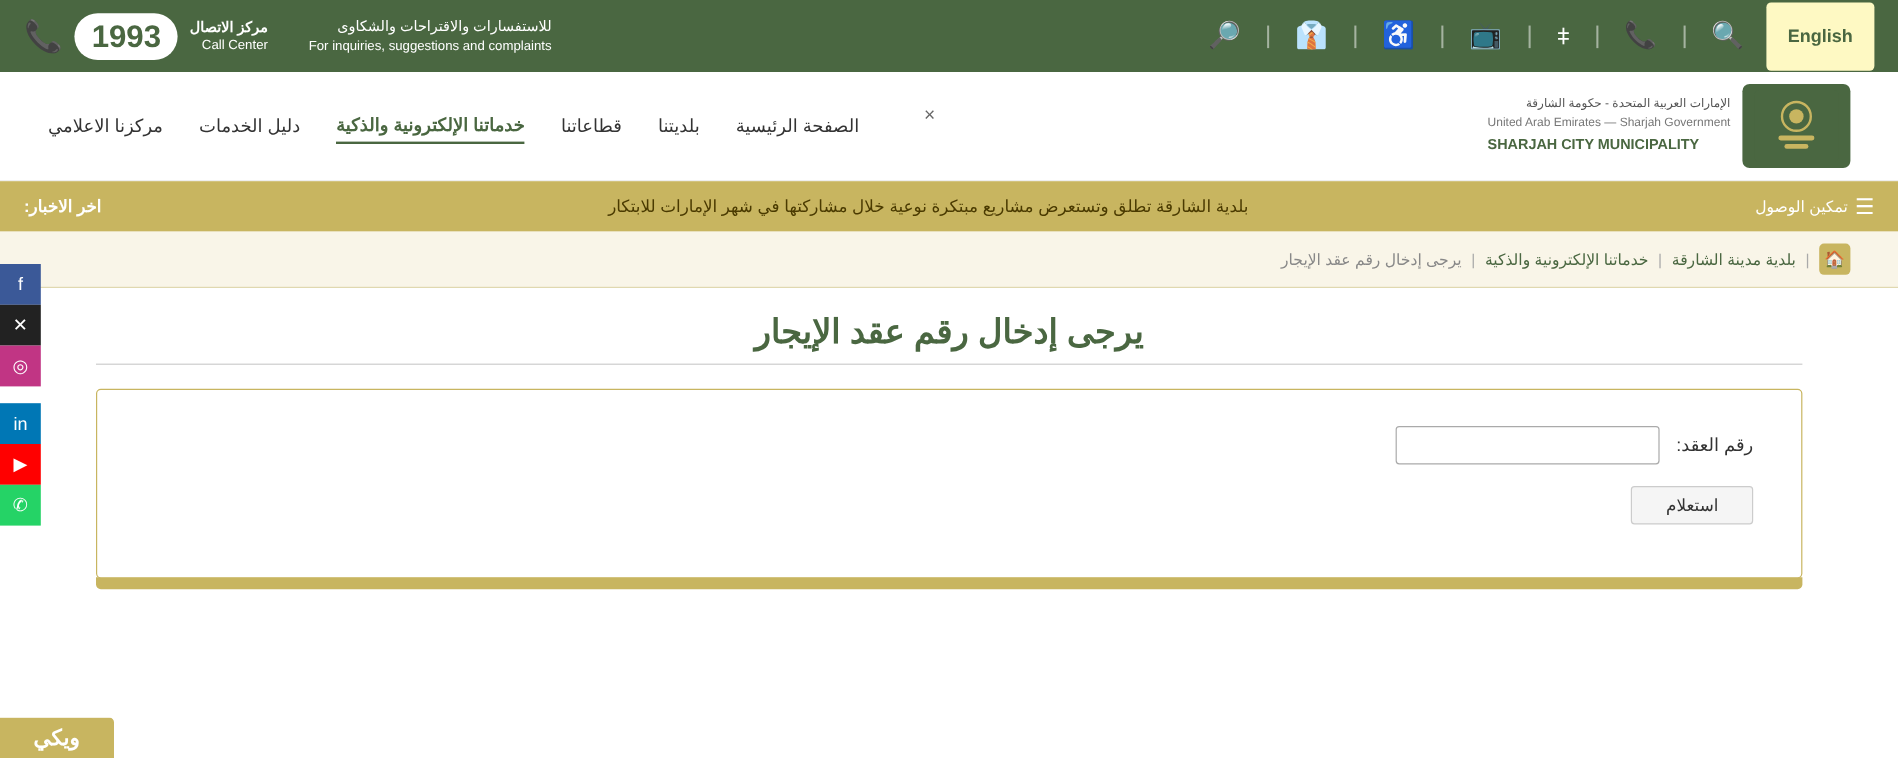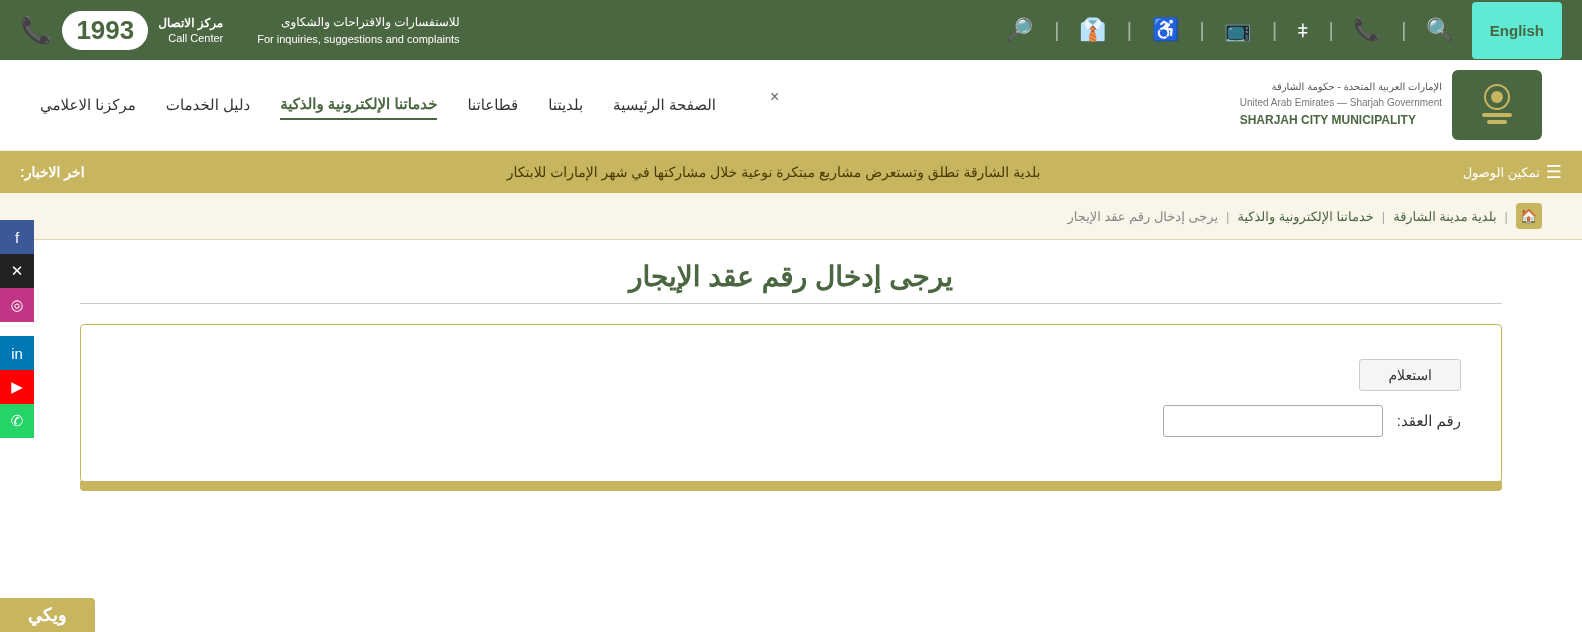--- a/index.html
+++ b/index.html
@@ -13,21 +13,21 @@
       justify-content: space-between;
       padding: 0 20px;
       height: 60px;
     }
     .top-bar-left {
       display: flex;
       align-items: center;
       gap: 18px;
     }
     .english-btn {
-      background: #5eead4;
+      background: #fef9c3;
       color: #4a6741;
       border: none;
       padding: 20px 18px;
       font-weight: bold;
       font-size: 15px;
       border-radius: 4px;
       cursor: pointer;
     }
     .top-bar-icons {
       display: flex;
@@ -417,23 +417,23 @@
   <span class="breadcrumb-sep">|</span>
   <span class="breadcrumb-current">يرجى إدخال رقم عقد الإيجار</span>
 </div>
 
 <div class="main-content">
   <h1 class="page-title">يرجى إدخال رقم عقد الإيجار</h1>
   <hr class="title-underline">
 
   <div class="form-box">
     <div class="form-row">
-      <button class="submit-btn">استعلام</button>
-    </div>
-    <div class="form-row">
       <label class="form-label">رقم العقد:</label>
       <input class="form-input" type="text" style="">
     </div>
+    <div class="form-row">
+      <button class="submit-btn">استعلام</button>
+    </div>
   </div>
   <div class="form-bottom-bar"></div>
 </div>
 
 <div class="wiki-btn">ويكي</div>
 
 </body></html>

